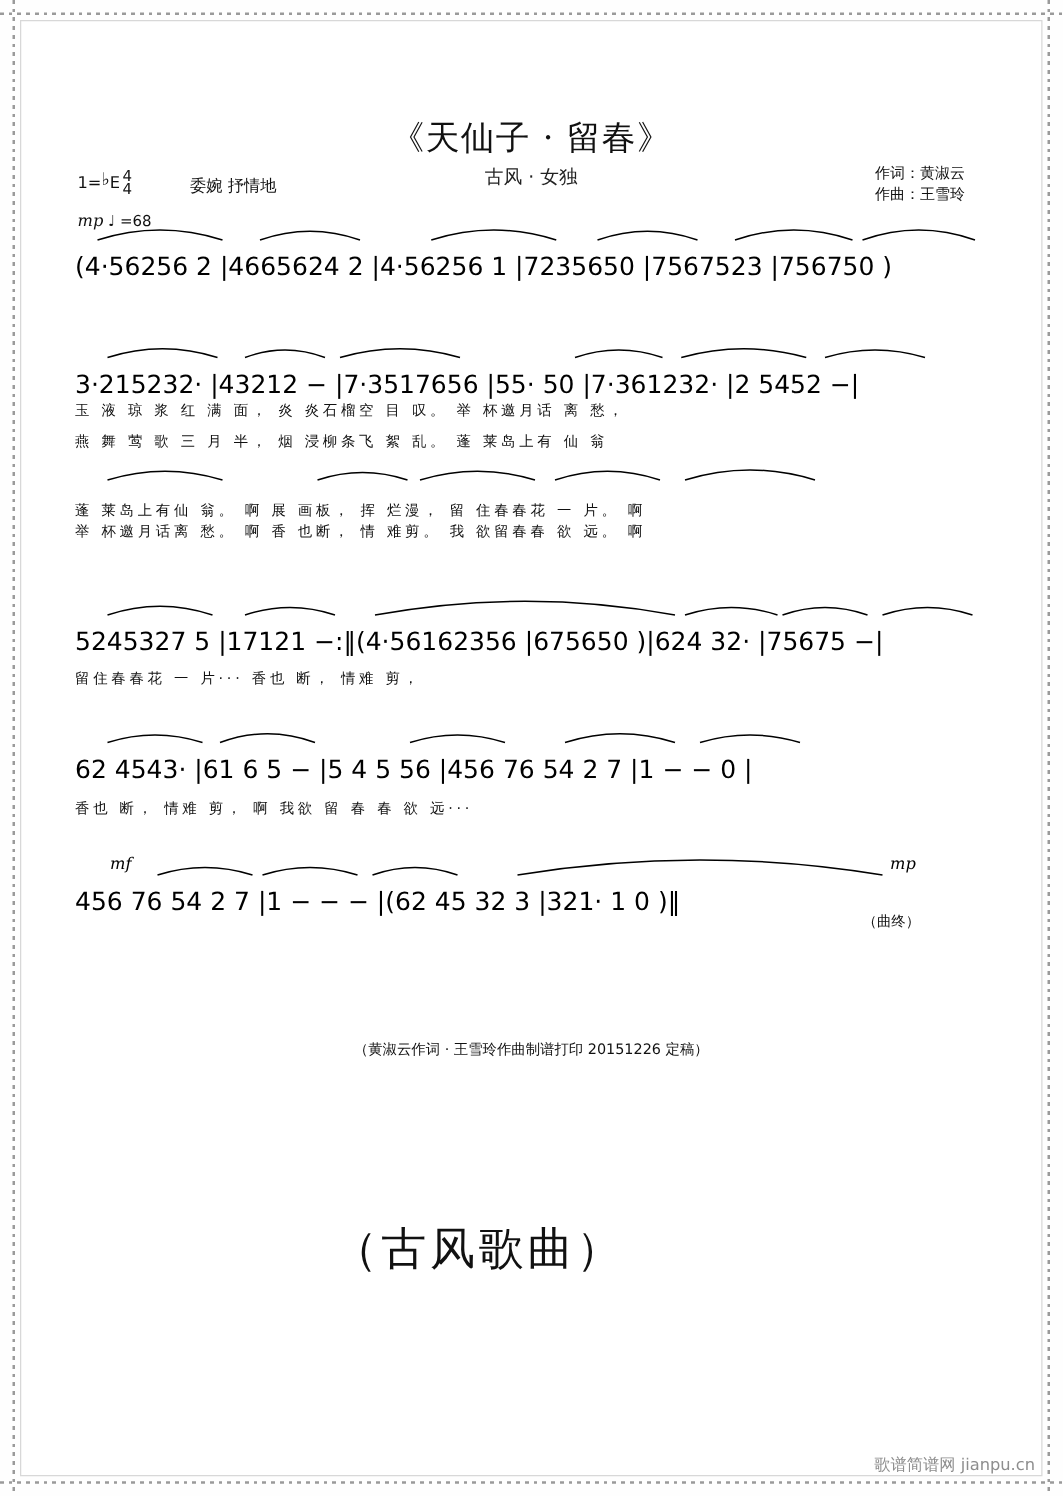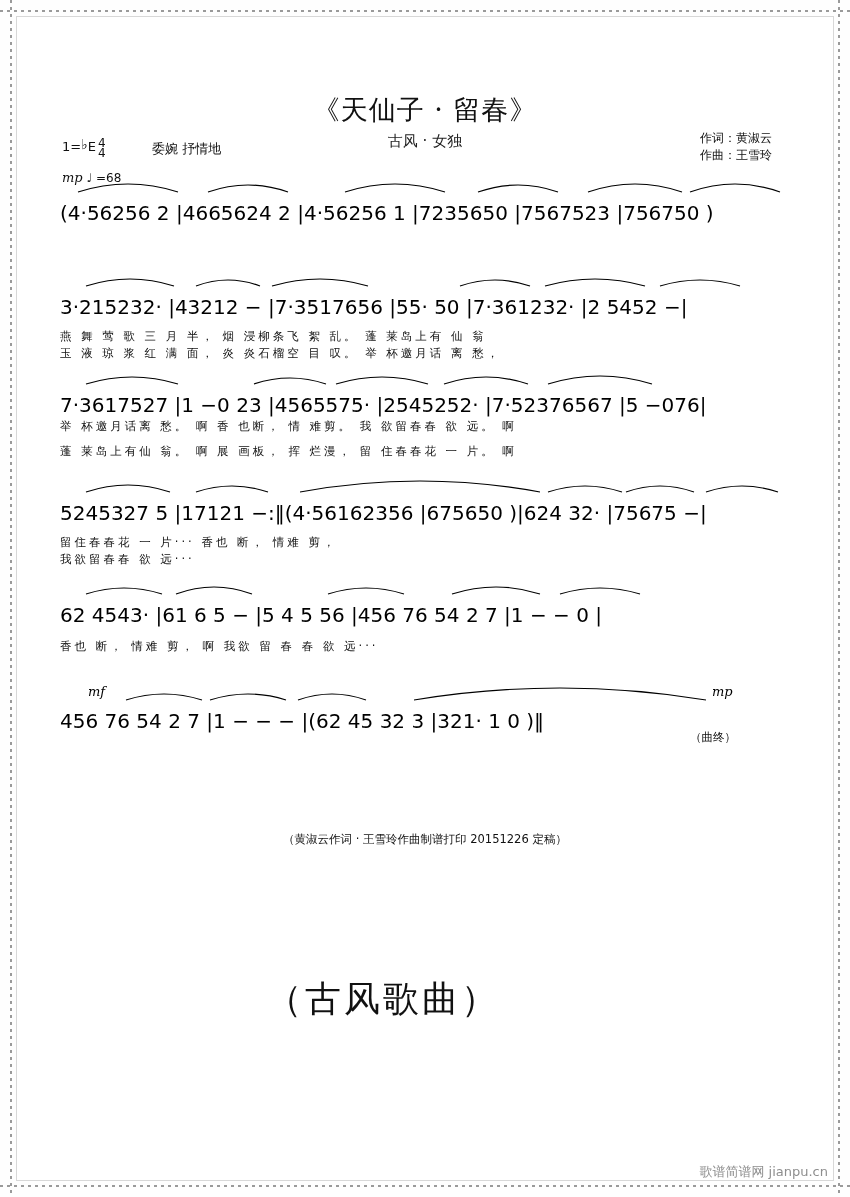--- a/index.html
+++ b/index.html
@@ -246,34 +246,32 @@
       <path d="M414,700 Q560,676 706,700"></path>
     </g>
   </svg>
 
   <div class="system" style="top:200px">
     <div class="notes">(4·56256  2 |4665624  2 |4·56256  1 |7235650 |7567523 |756750 )</div>
   </div>
 
   <div class="system" style="top:294px">
     <div class="notes">3·215232· |43212 − |7·3517656 |55· 50 |7·361232· |2 5452 −|</div>
+    <div class="lyrics">玉  液 琼 浆  红 满 面，   炎 炎石榴空 目 叹。          举 杯邀月话    离      愁，</div>
     <div class="lyrics" style="margin-top:8px">燕  舞 莺 歌  三 月 半，   烟 浸柳条飞 絮 乱。          蓬 莱岛上有    仙      翁</div>
-    <div class="lyrics">玉  液 琼 浆  红 满 面，   炎 炎石榴空 目 叹。          举 杯邀月话    离      愁，</div>
   </div>
 
   <div class="system" style="top:392px">
-    <div class="notes">7·3617527 |1 −0 23 |4565575· |2545252· |7·52376567 |5 −076|</div>
+    <div class="lyrics" style="margin-top:8px">蓬  莱岛上有仙    翁。      啊  展       画板，   挥      烂漫，  留  住春春花  一      片。   啊</div>
     <div class="lyrics">举  杯邀月话离    愁。      啊  香       也断，   情      难剪。  我  欲留春春  欲      远。   啊</div>
-    <div class="lyrics" style="margin-top:8px">蓬  莱岛上有仙    翁。      啊  展       画板，   挥      烂漫，  留  住春春花  一      片。   啊</div>
   </div>
 
   <div class="system" style="top:500px">
     <div class="notes">5245327 5 |17121 −:‖(4·56162356 |675650 )|624 32· |75675 −|</div>
     <div class="lyrics" style="margin-top:8px">留住春春花 一        片···                             香也   断，   情难  剪，</div>
-    <div class="lyrics">我欲留春春 欲        远···</div>
   </div>
 
   <div class="system" style="top:602px">
     <div class="notes">62 4543· |61 6 5 − |5 4 5 56 |456 76 54 2 7 |1 − − 0 |</div>
     <div class="lyrics" style="margin-top:10px">香也    断，     情难    剪，     啊      我欲    留  春  春     欲   远···</div>
   </div>
 
   <div class="system" style="top:708px">
     <div class="notes">456 76 54 2 7 |1 − − − |(62 45 32 3 |321· 1 0 )‖</div>
   </div>

